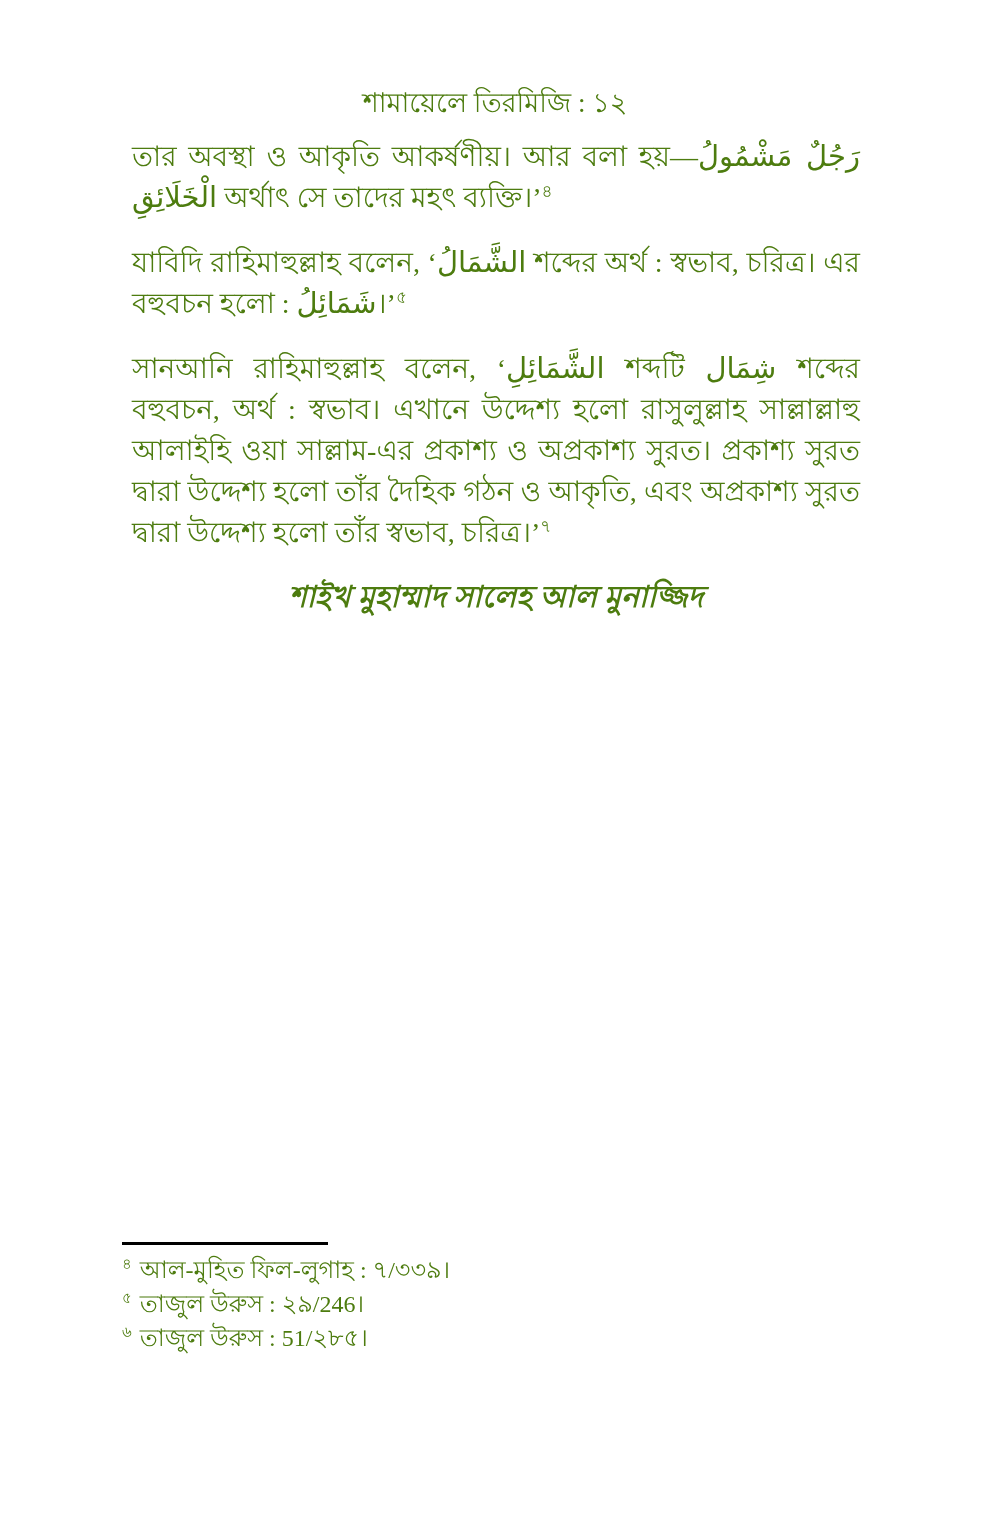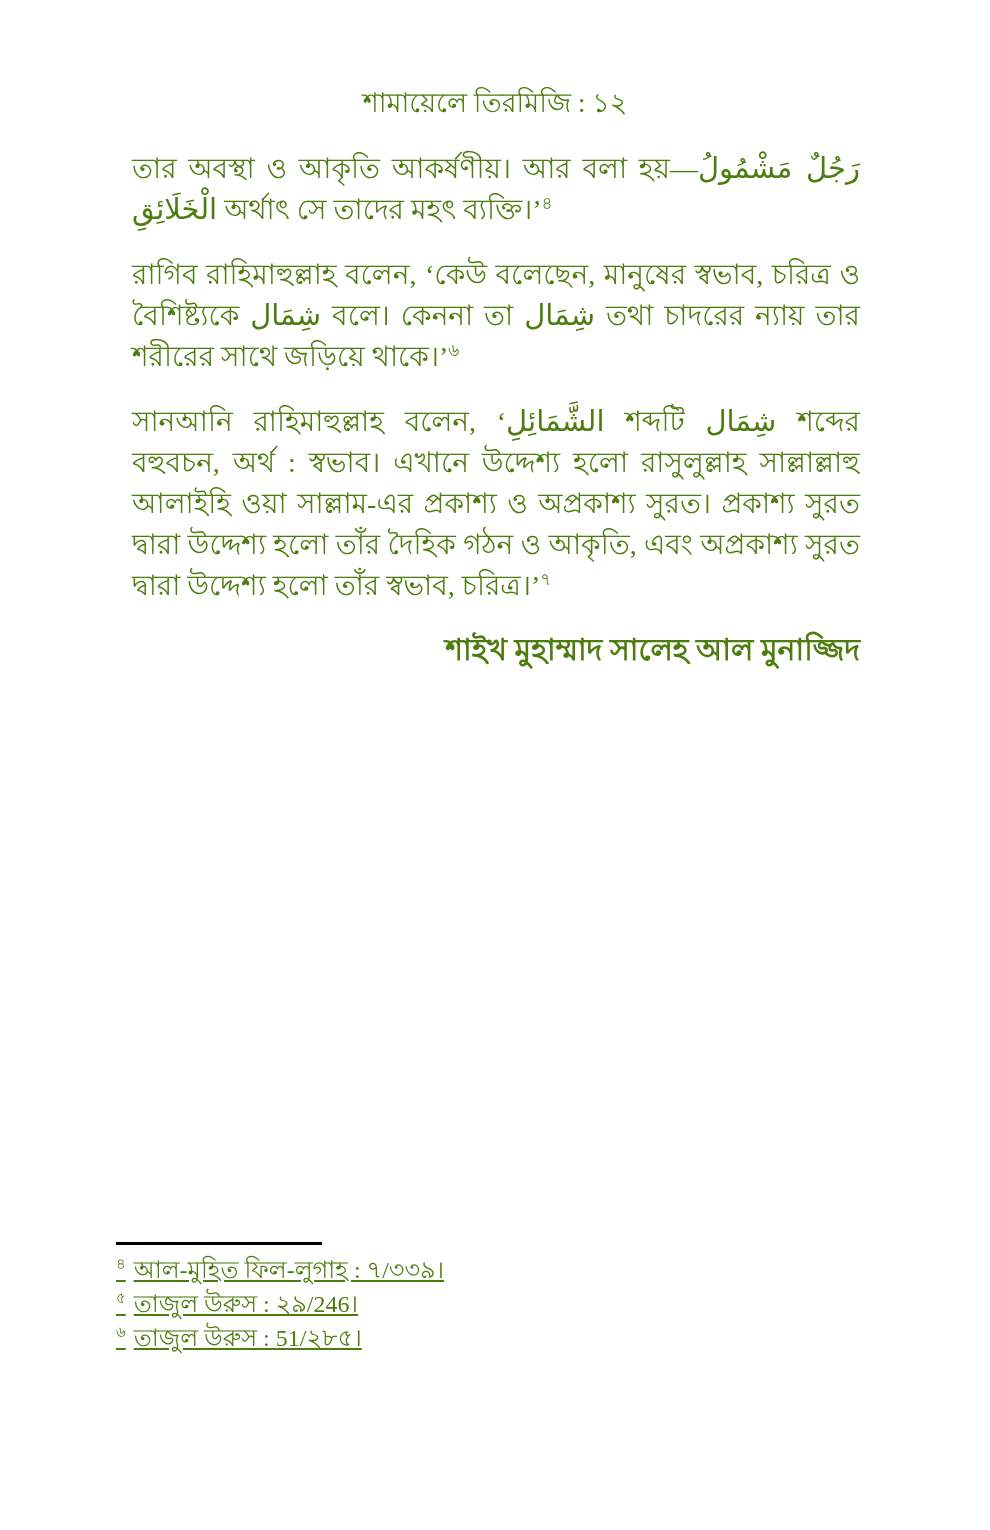--- a/index.html
+++ b/index.html
@@ -21,21 +21,21 @@
     position: absolute;
     top: 86px;
     left: 0;
     width: 100%;
     text-align: center;
     font-size: 27px;
     line-height: 34px;
   }
   .content {
     position: absolute;
-    top: 148px;
+    top: 136px;
     left: 132px;
     width: 728px;
   }
   .para {
     margin: 0 0 24px 0;
     font-size: 28px;
     line-height: 41px;
     text-align: justify;
   }
   .ar {
@@ -47,28 +47,28 @@
   sup.fn-ref {
     font-size: 17px;
     line-height: 0;
     vertical-align: super;
   }
   .author-line {
     margin: 8px 0 0 0;
     font-size: 30px;
     line-height: 40px;
     font-weight: bold;
-    text-align: right;
+    text-align: center;
+    font-style: italic;
   }
   .footnotes {
     position: absolute;
     top: 1242px;
-    left: 116px;
+    left: 122px;
     width: 728px;
-    text-decoration: underline;
   }
   .fn-rule {
     width: 206px;
     height: 0;
     border-top: 3px solid #000000;
     margin-bottom: 8px;
   }
   .fn-line {
     font-size: 24px;
     line-height: 34px;
@@ -87,22 +87,22 @@
 <div class="page">
 
   <header class="page-header">
     <span>শামায়েলে তিরমিজি : ১২</span>
   </header>
 
   <main class="content">
 
     <p class="para"><span>তার অবস্থা ও আকৃতি আকর্ষণীয়। আর বলা হয়—</span><span class="ar" dir="rtl">رَجُلٌ مَشْمُولُ الْخَلَائِقِ</span><span> অর্থাৎ সে তাদের মহৎ ব্যক্তি।’</span><sup class="fn-ref">৪</sup></p>
 
+    <p class="para"><span>যাবিদি রাহিমাহুল্লাহ বলেন, ‘</span><span class="ar" dir="rtl">الشَّمَالُ</span><span> শব্দের অর্থ : স্বভাব, চরিত্র। এর বহুবচন হলো : </span><span class="ar" dir="rtl">شَمَائِلُ</span><span>।’</span><sup class="fn-ref">৫</sup></p>
 
-    <p class="para"><span>রাগিব রাহিমাহুল্লাহ বলেন, ‘কেউ বলেছেন, মানুষের স্বভাব, চরিত্র ও বৈশিষ্ট্যকে </span><span class="ar" dir="rtl">شِمَال</span><span> বলে। কেননা তা </span><span class="ar" dir="rtl">شِمَال</span><span> তথা চাদরের ন্যায় তার শরীরের সাথে জড়িয়ে থাকে।’</span><sup class="fn-ref">৬</sup></p>
 
     <p class="para"><span>সানআনি রাহিমাহুল্লাহ বলেন, ‘</span><span class="ar" dir="rtl">الشَّمَائِلِ</span><span> শব্দটি </span><span class="ar" dir="rtl">شِمَال</span><span> শব্দের বহুবচন, অর্থ : স্বভাব। এখানে উদ্দেশ্য হলো রাসুলুল্লাহ সাল্লাল্লাহু আলাইহি ওয়া সাল্লাম-এর প্রকাশ্য ও অপ্রকাশ্য সুরত। প্রকাশ্য সুরত দ্বারা উদ্দেশ্য হলো তাঁর দৈহিক গঠন ও আকৃতি, এবং অপ্রকাশ্য সুরত দ্বারা উদ্দেশ্য হলো তাঁর স্বভাব, চরিত্র।’</span><sup class="fn-ref">৭</sup></p>
 
 
     <p class="author-line">শাইখ মুহাম্মাদ সালেহ আল মুনাজ্জিদ</p>
 
   </main>
 
   <footer class="footnotes">
     <div class="fn-rule"></div>

